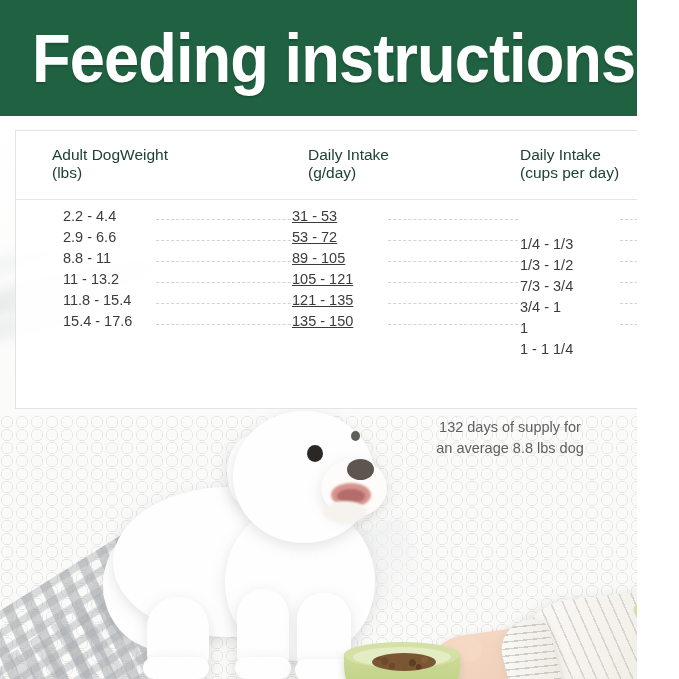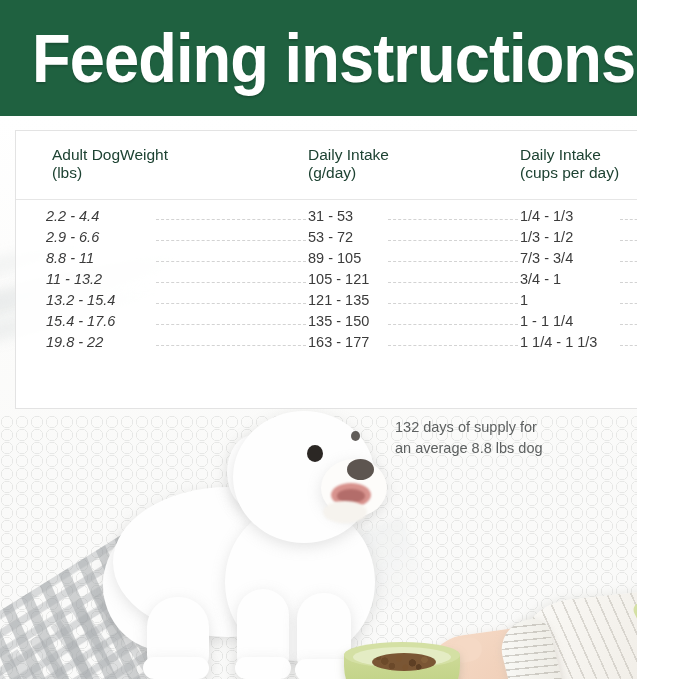--- a/index.html
+++ b/index.html
@@ -283,41 +283,41 @@
   .cell {
     position: absolute;
     top: 0;
     font-size: 14.5px;
     line-height: 21px;
     color: #3b3b3b;
     white-space: nowrap;
     background: transparent;
     padding-right: 6px;
   }
-  .cell-1 { left: 30px; font-style: italic; }
-  .cell-2 { left: 292px; }
-  .cell-3 { left: 504px; }
+  .cell-1 { left: 47px; }
+  .cell-2 { left: 276px; text-decoration: underline; }
+  .cell-3 { left: 504px; margin-top: 28px; }
 
   .leader {
     position: absolute;
     top: 13px;
     height: 0;
     border-top: 1px dashed #d3d3d3;
   }
   .leader-1 { left: 140px; width: 150px; }
   .leader-2 { left: 372px; width: 130px; }
   .leader-3 { left: 604px; width: 42px; }
 
   
   #caption {
     position: absolute;
     left: 395px;
     top: 417px;
     width: 230px;
-    text-align: left;
+    text-align: center;
     color: #5d6060;
     font-size: 14.5px;
     line-height: 21px;
   }
   .caption-line { display: block; white-space: nowrap; }
 </style>
 </head>
 <body>
 
 <div id="page">
@@ -419,43 +419,35 @@
         <div class="leader leader-3"></div>
         <div class="cell cell-1">11 - 13.2</div>
         <div class="cell cell-2">105 - 121</div>
         <div class="cell cell-3">3/4 - 1</div>
       </div>
 
       <div class="data-row">
         <div class="leader leader-1"></div>
         <div class="leader leader-2"></div>
         <div class="leader leader-3"></div>
-        <div class="cell cell-1">13.2 - 15.4</div>
+        <div class="cell cell-1">11.8 - 15.4</div>
         <div class="cell cell-2">121 - 135</div>
         <div class="cell cell-3">1</div>
       </div>
 
       <div class="data-row">
         <div class="leader leader-1"></div>
         <div class="leader leader-2"></div>
         <div class="leader leader-3"></div>
         <div class="cell cell-1">15.4 - 17.6</div>
         <div class="cell cell-2">135 - 150</div>
         <div class="cell cell-3">1 - 1 1/4</div>
       </div>
 
 
-      <div class="data-row">
-        <div class="leader leader-1"></div>
-        <div class="leader leader-2"></div>
-        <div class="leader leader-3"></div>
-        <div class="cell cell-1">19.8 - 22</div>
-        <div class="cell cell-2">163 - 177</div>
-        <div class="cell cell-3">1 1/4 - 1 1/3</div>
-      </div>
 
     </div>
   </div>
 
   <div id="caption">
     <span class="caption-line">132 days of supply for</span>
     <span class="caption-line">an average 8.8 lbs dog</span>
   </div>
 
 </div>

